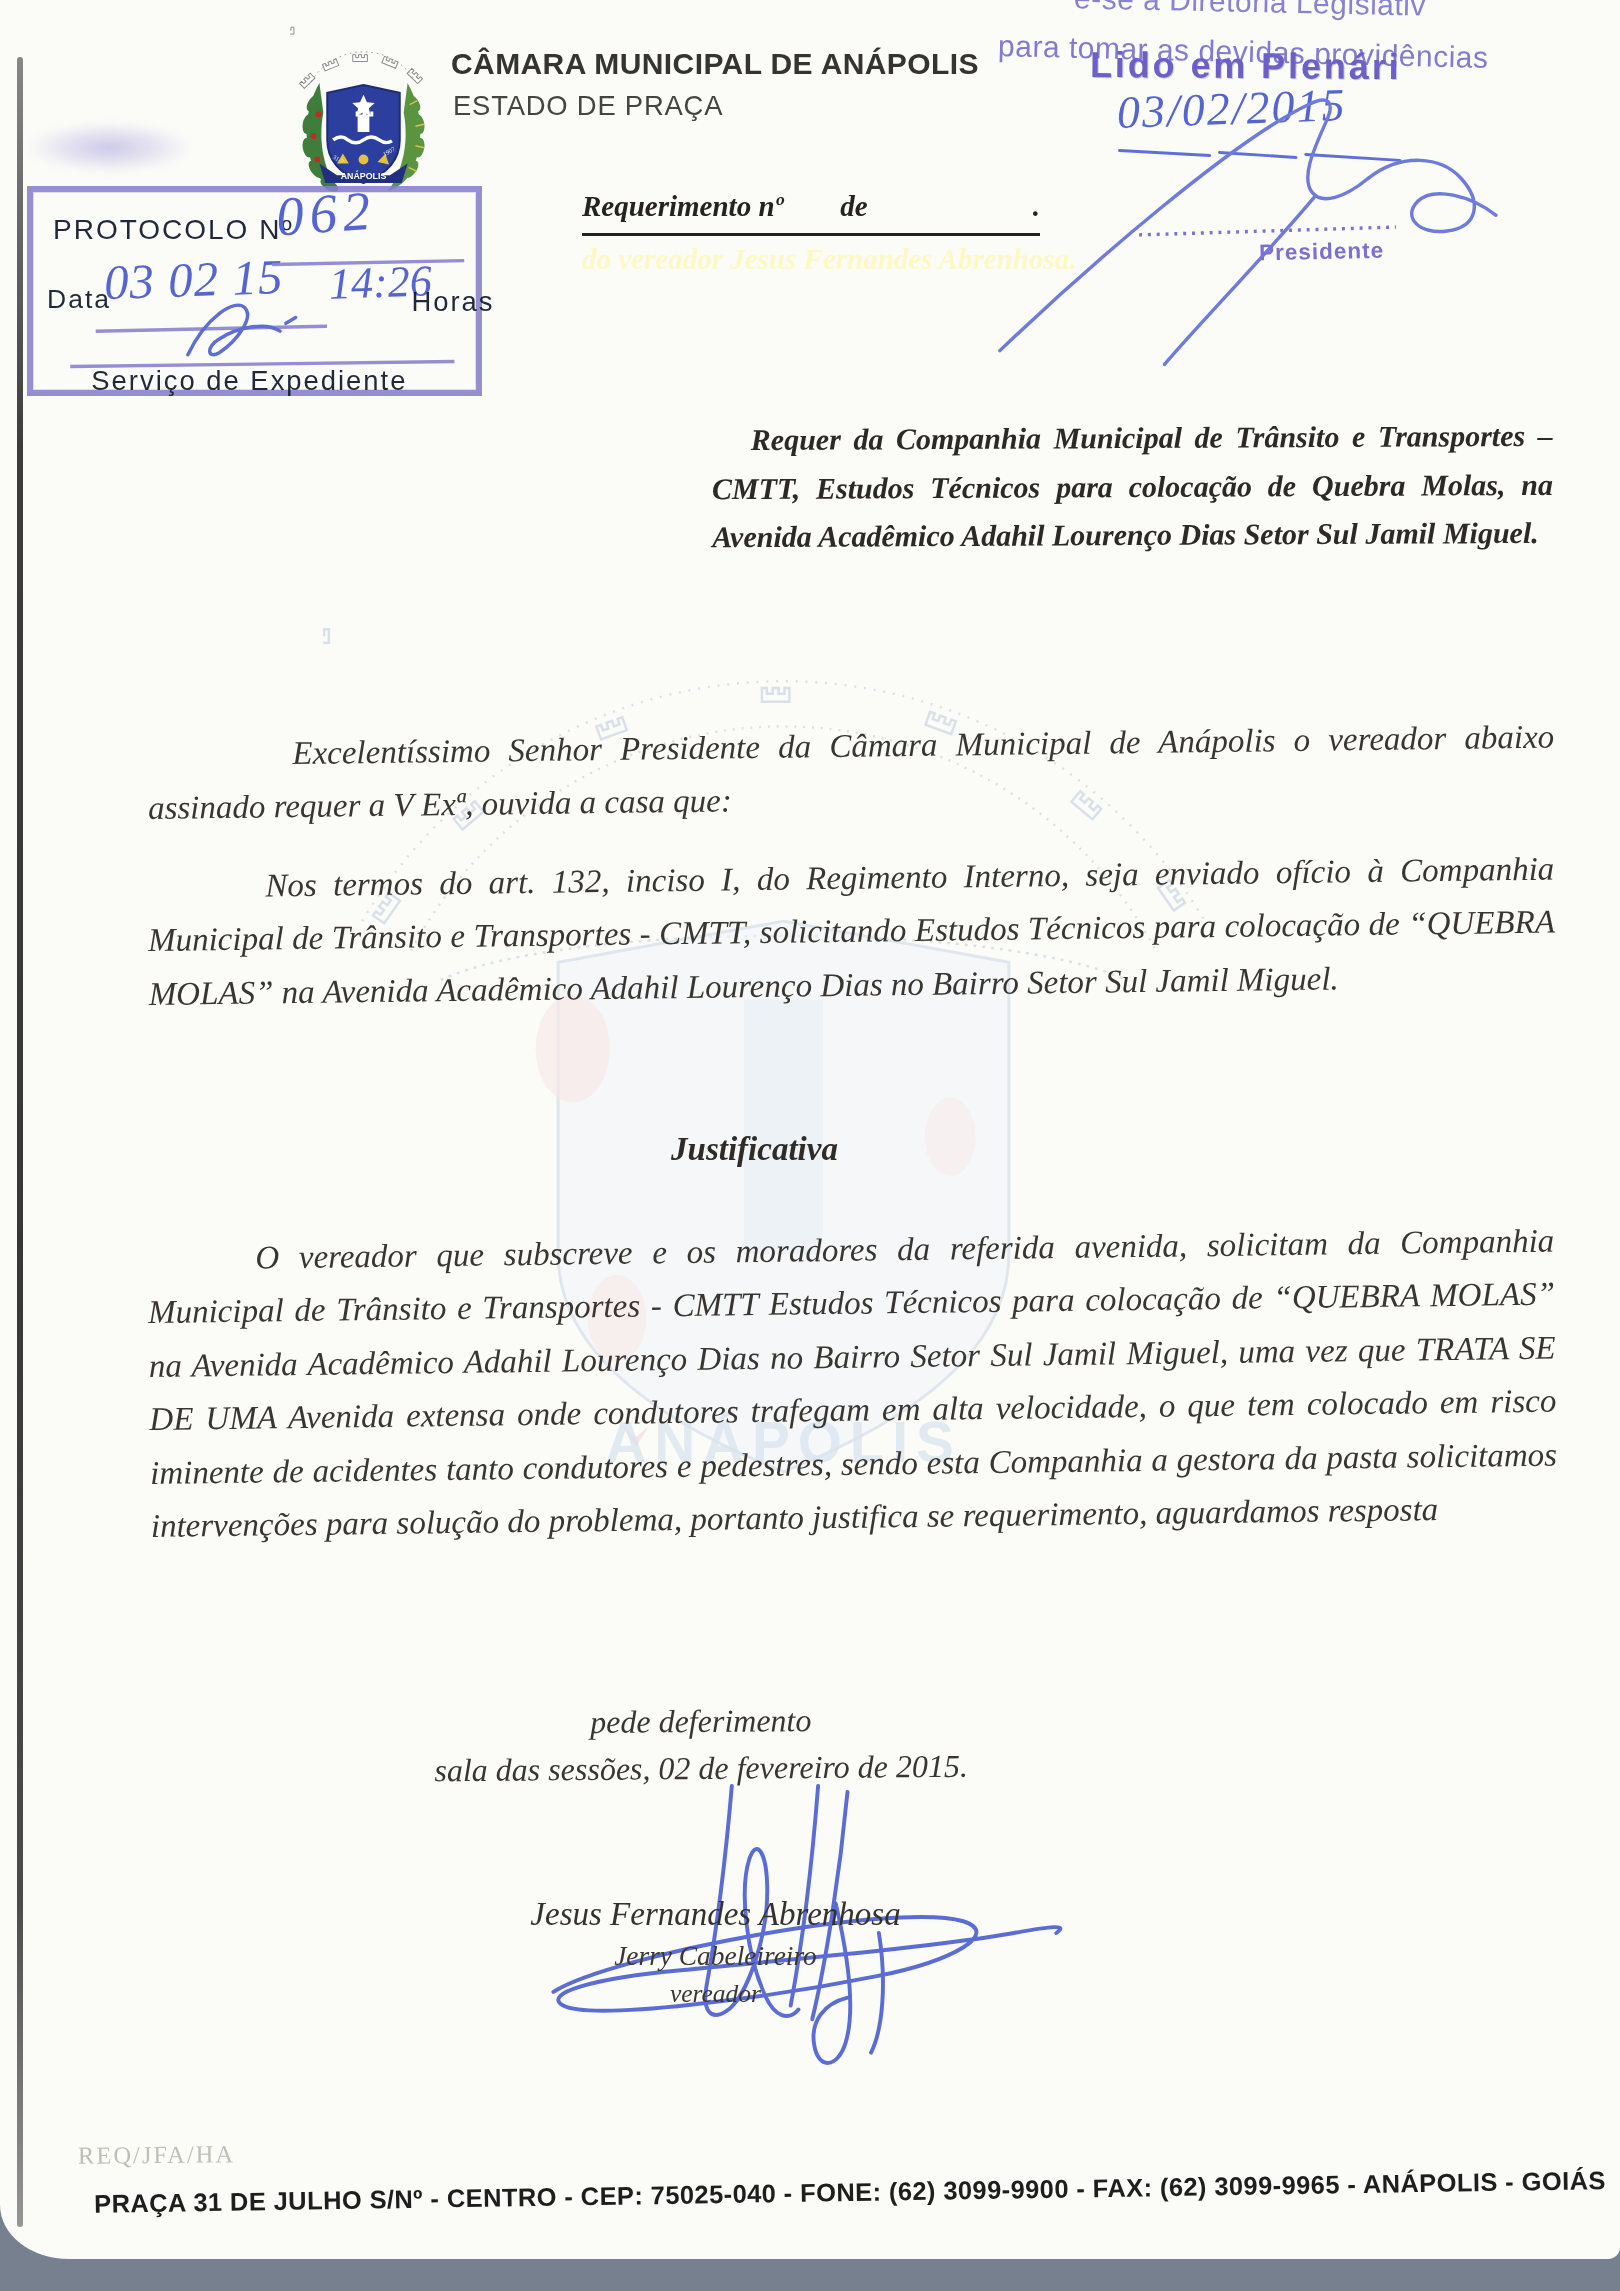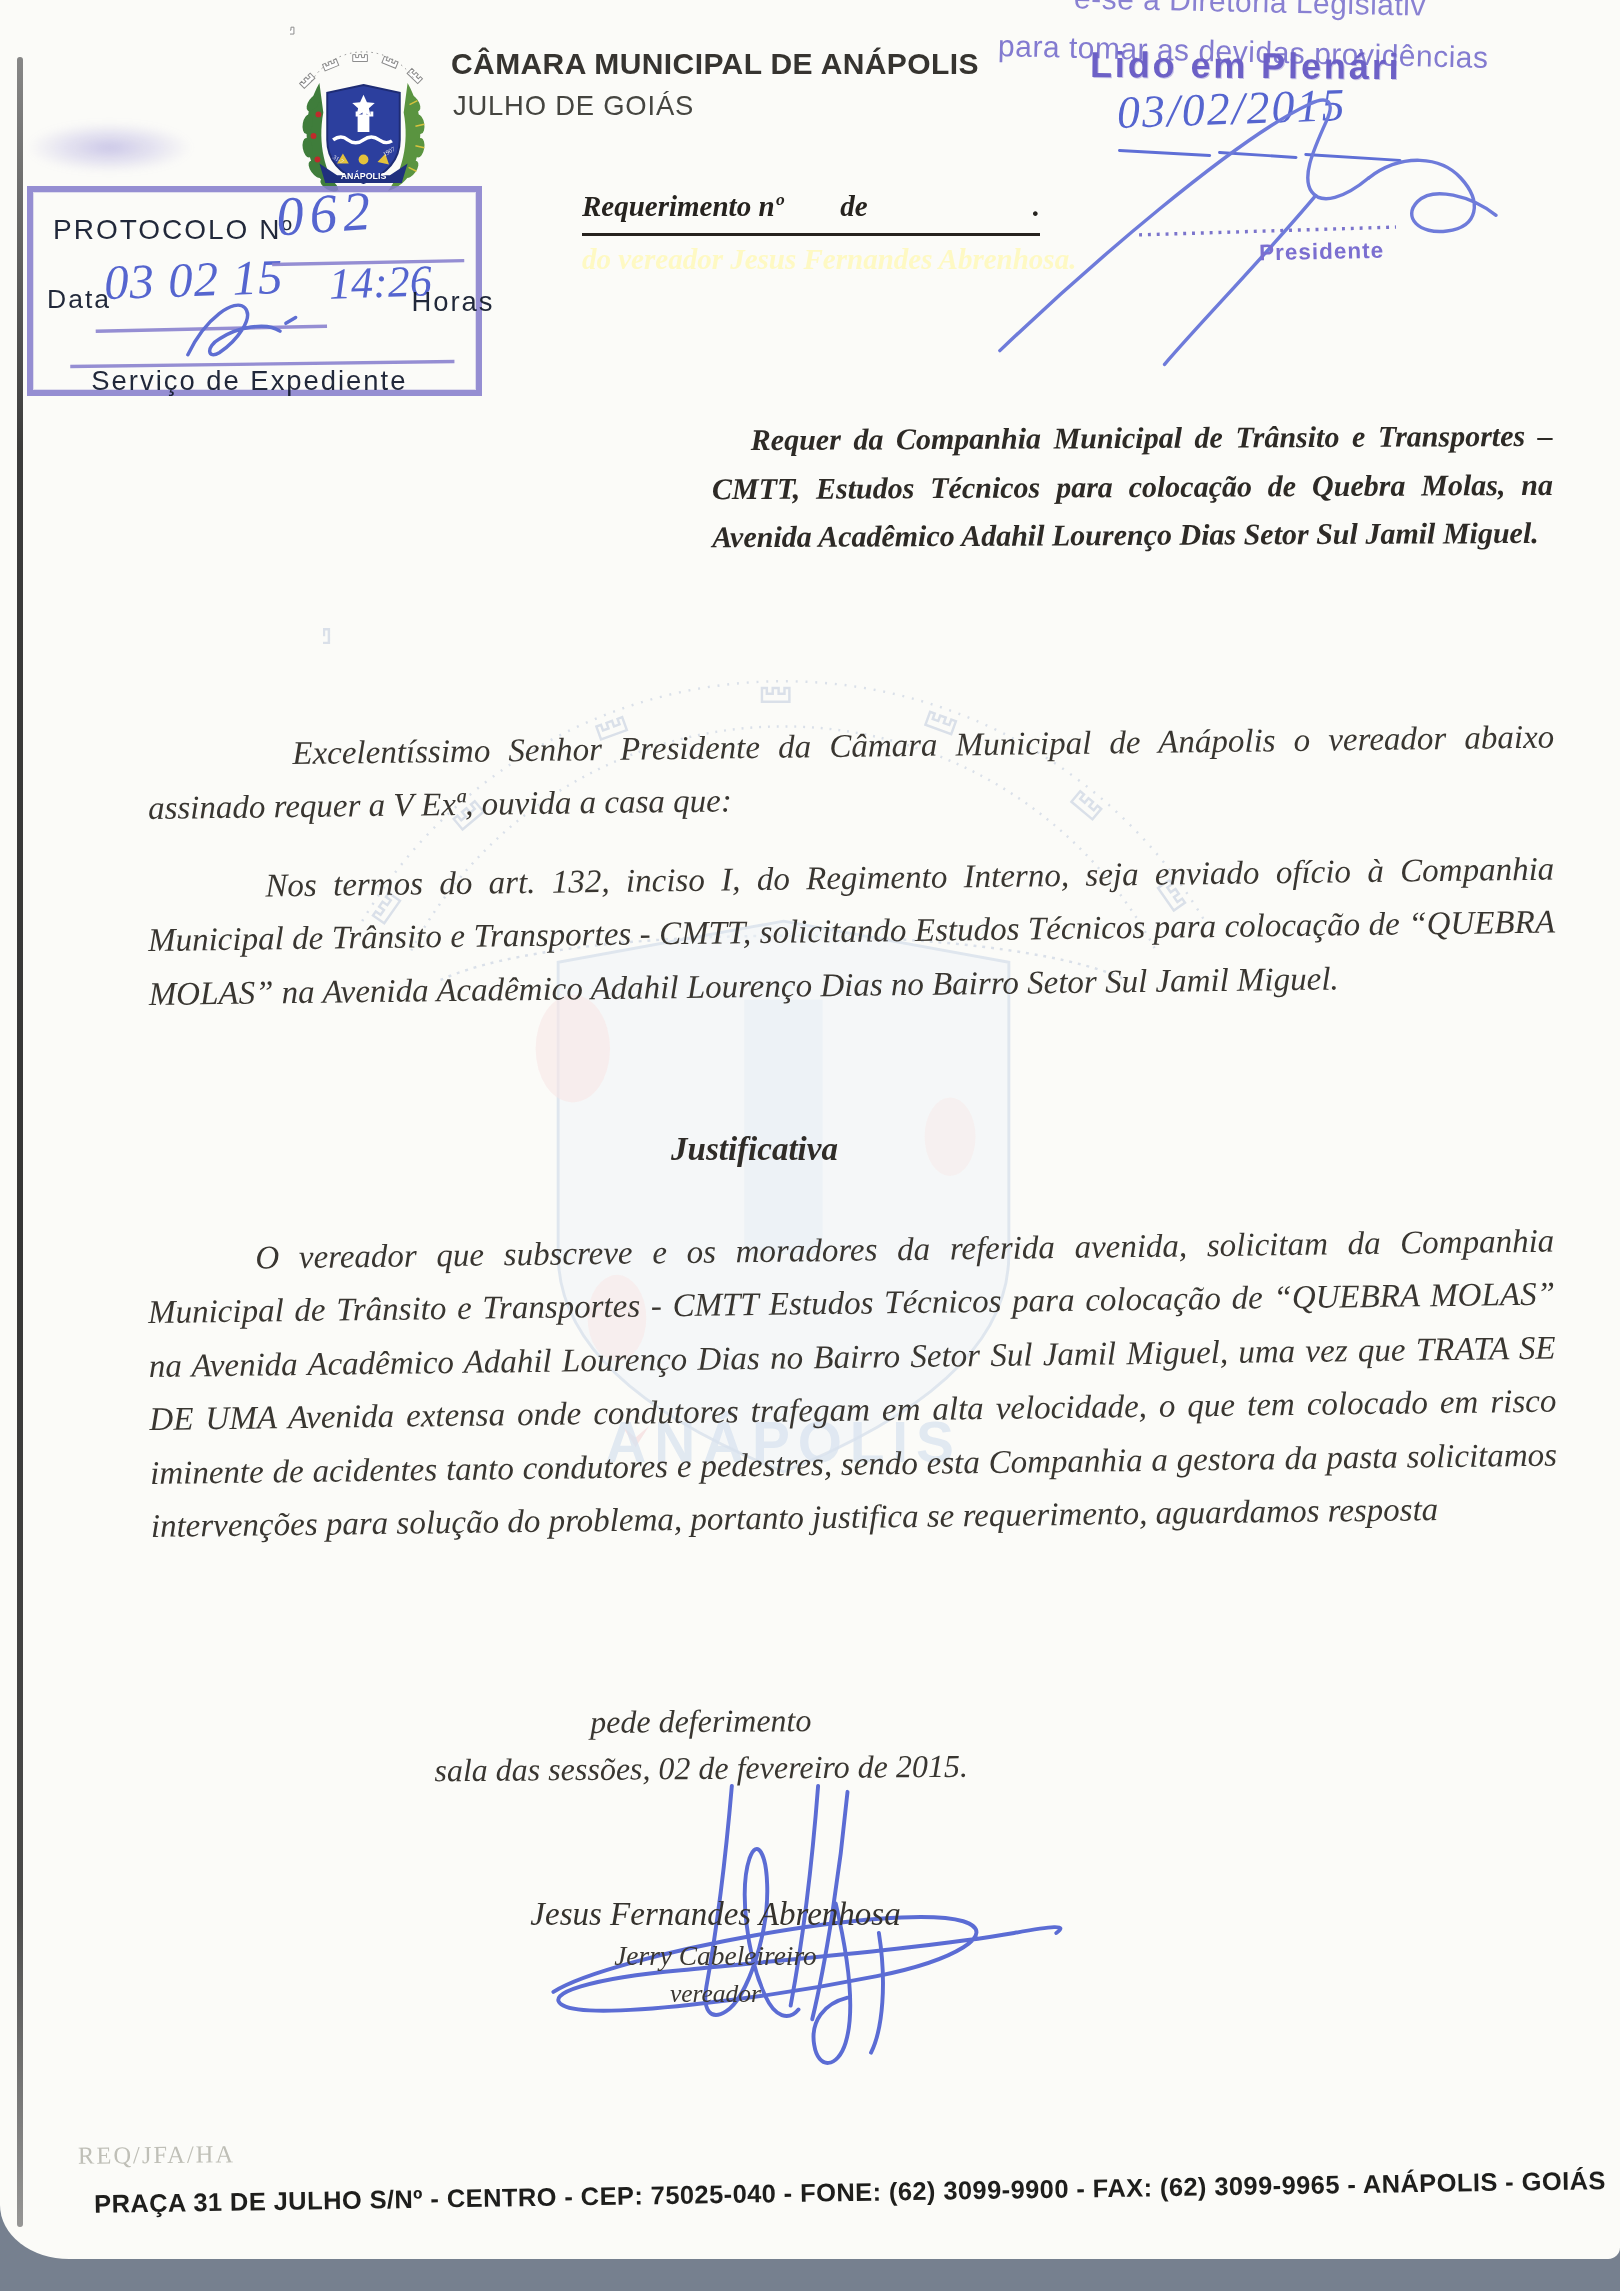--- a/index.html
+++ b/index.html
@@ -148,21 +148,21 @@
       <path d="M96,130 l6,10 h-12 z" transform="rotate(12 96 136)"></path>
     </g>
 
     <path d="M30,140 L48,152 H102 L120,140 L114,160 H36 Z" fill="#20307e"></path>
     <text x="75" y="156" text-anchor="middle" font-family="Liberation Sans, sans-serif" font-size="9" font-weight="bold" fill="#fff">ANÁPOLIS</text>
     <text x="44" y="135" font-size="6.5" fill="#e7e7ef" transform="rotate(30 44 133)">31-7</text>
     <text x="96" y="131" font-size="6.5" fill="#e7e7ef" transform="rotate(-30 100 131)">1907</text>
   </svg>
 
   <div class="abs sans b org-name" style="left:451px; top:47px;">CÂMARA MUNICIPAL DE ANÁPOLIS</div>
-  <div class="abs sans state-name" style="left:453px; top:90px;">JULHO DE GOIÁS</div>
+  <div class="abs sans state-name" style="left:453px; top:90px;">ESTADO DE PRAÇA</div>
 
   <div class="abs routing" style="left:1074px; top:-14.7px; transform:rotate(1.2deg); opacity:.95;">e-se a Diretoria Legislativ</div>
   <div class="abs routing" style="left:998px; top:35px; transform:rotate(1.4deg);">para tomar as devidas providências</div>
 
   <div class="abs lido" style="left:1090px; top:45px; transform:rotate(.4deg);">Lido em Plenári</div>
 
   <div class="abs hand" style="left:1117px; top:82px; font-size:46px; letter-spacing:2px; transform:rotate(-2deg);">03/02/2015</div>
 
   <svg class="abs" style="left:941px; top:78px;" width="608" height="304" viewBox="0 0 620 310">
     <g stroke="#5f6fd6" stroke-width="3" fill="none" stroke-linecap="round">

